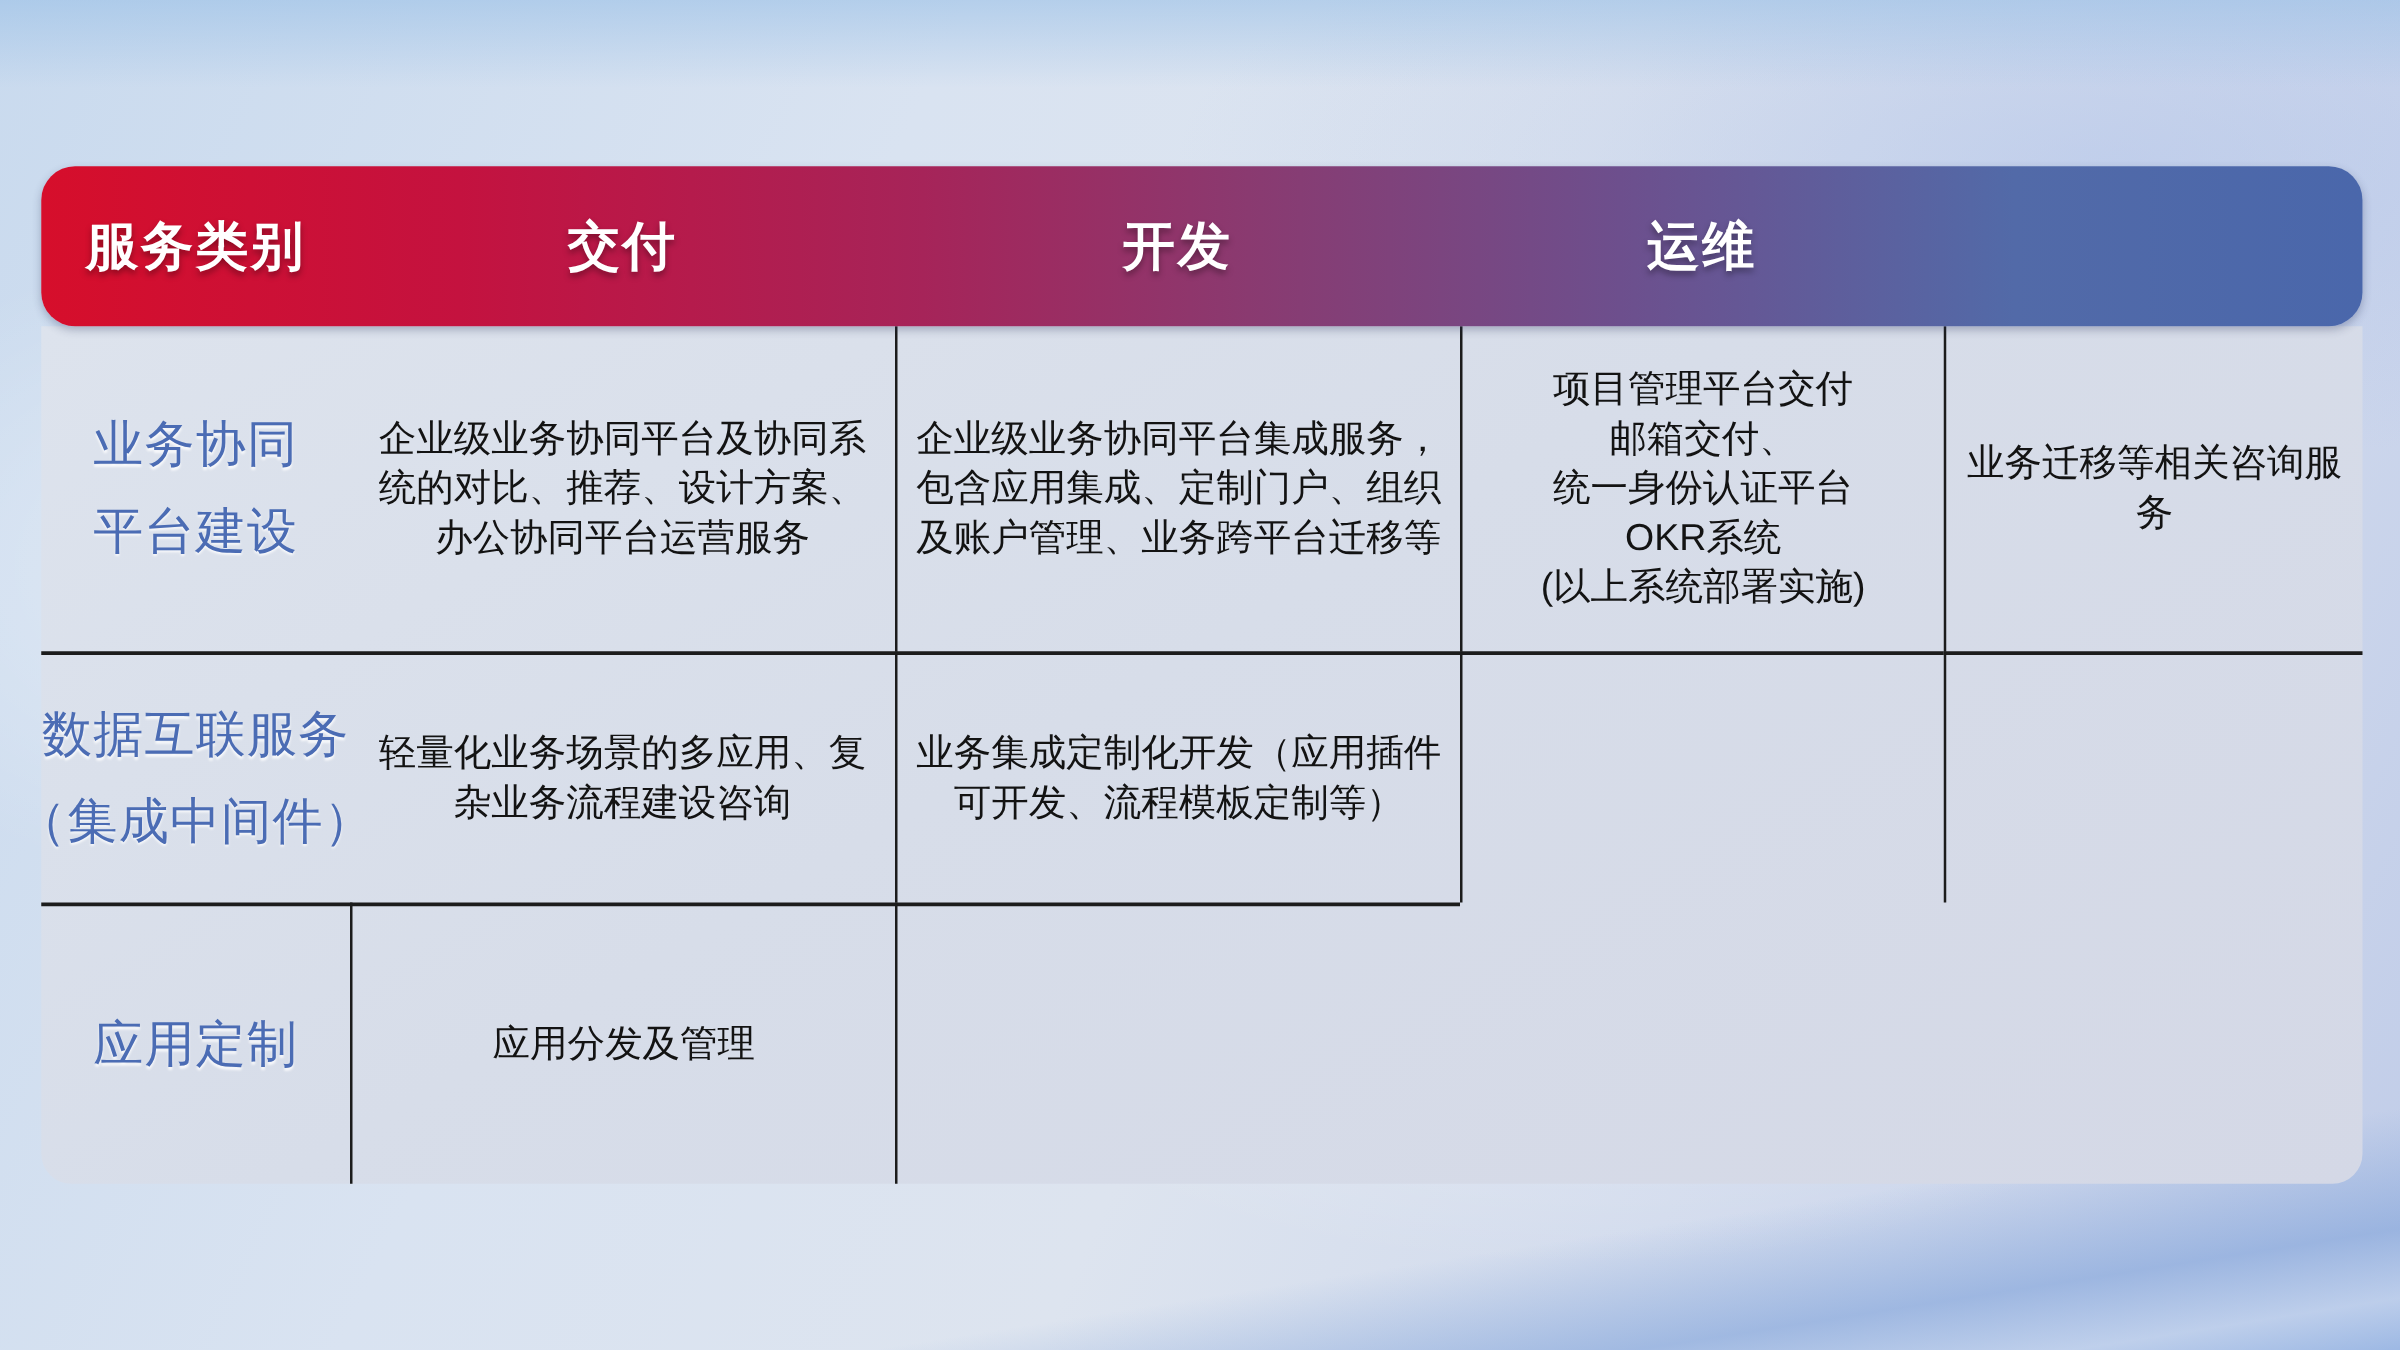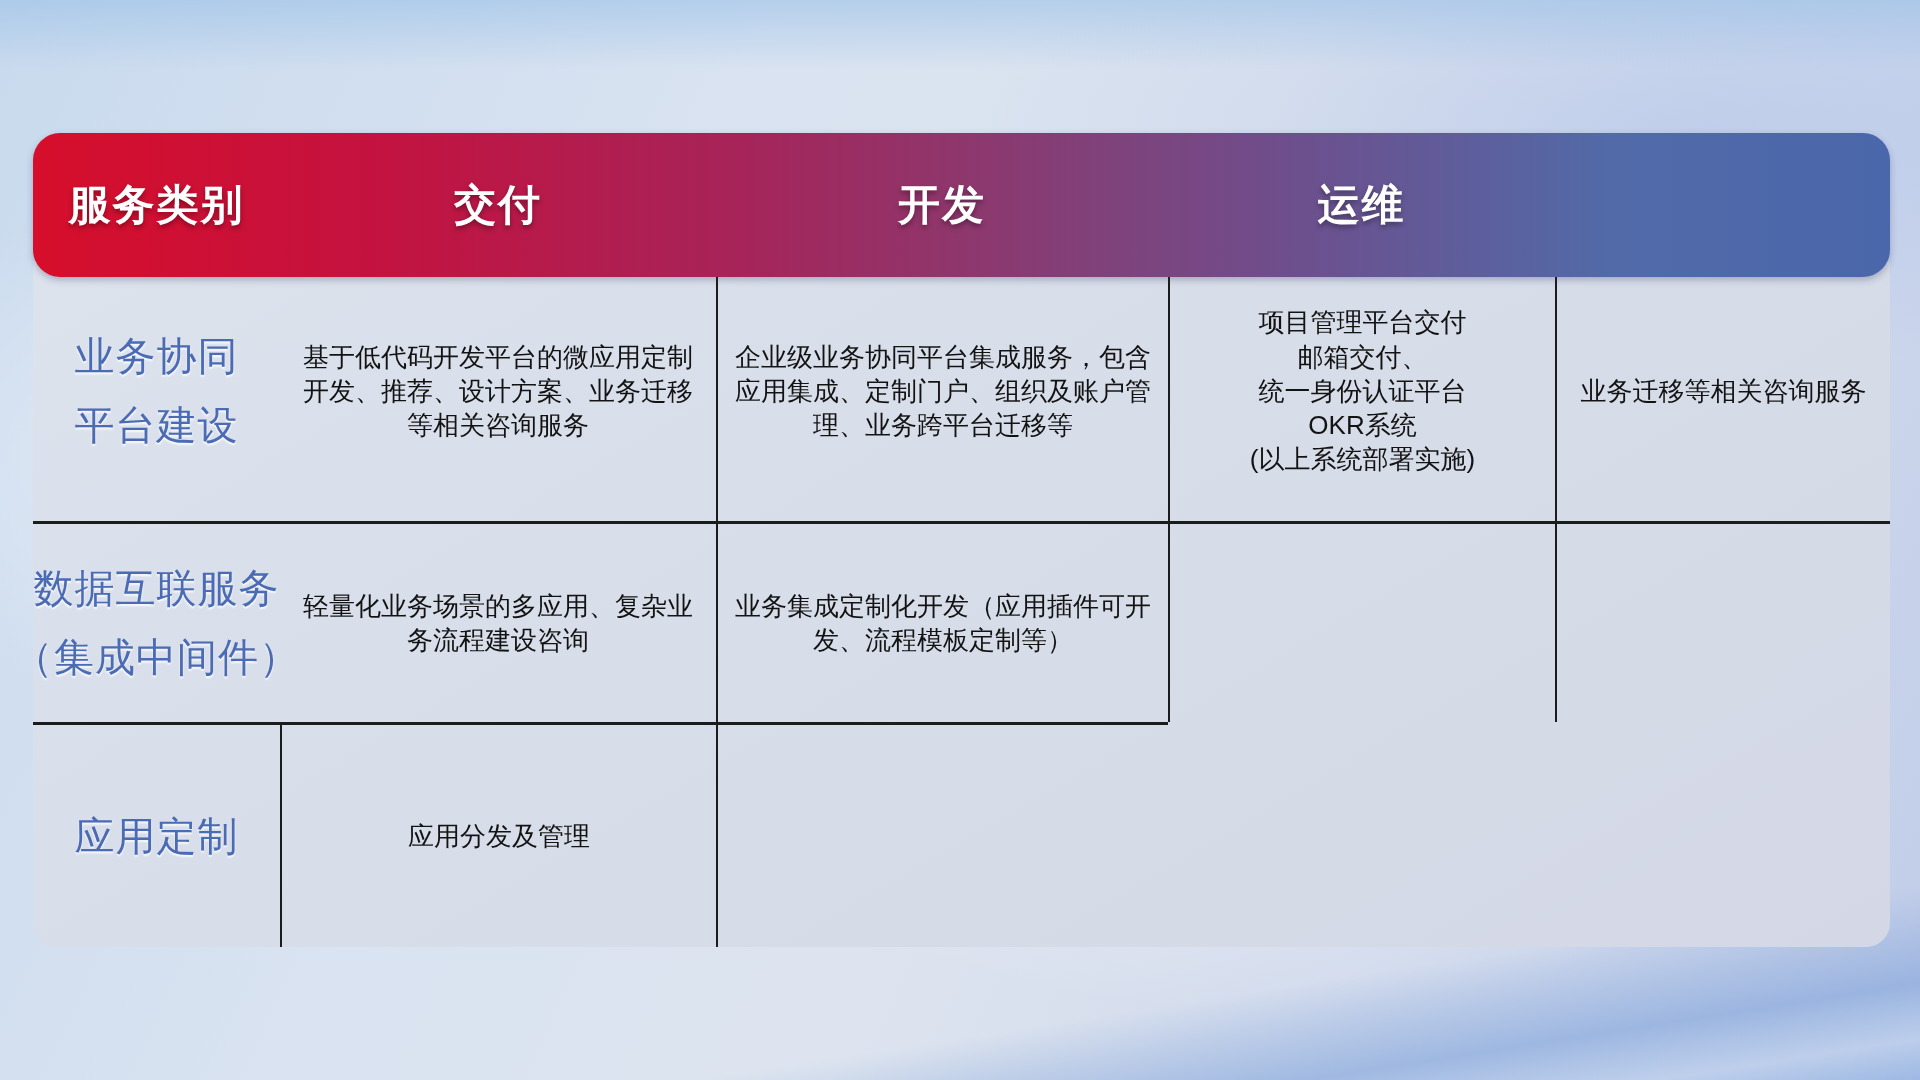--- a/index.html
+++ b/index.html
@@ -25,21 +25,21 @@
     left: 33px;
     top: 133px;
     width: 1857px;
     height: 814px;
   }
 
   .thead {
     position: absolute;
     left: 0; top: 0;
     width: 100%;
-    height: 144px;
+    height: 128px;
     border-radius: 27px;
     background: linear-gradient(90deg,
       #d60e2b 0%, #c4123f 18%, #a62459 38%,
       #8a3a70 52%, #6d4f8d 68%, #526aa8 85%, #4a67ab 100%);
     box-shadow: 0 3px 7px rgba(40, 50, 90, 0.30);
     display: grid;
     grid-template-columns: 247px 436px 452px 387px 335px;
     align-items: center;
     z-index: 2;
   }
@@ -66,21 +66,21 @@
     grid-template-rows: 260px 201px 225px;
     z-index: 1;
   }
 
   .cell {
     display: flex;
     align-items: center;
     justify-content: center;
     text-align: center;
     padding: 0 14px;
-    font-size: 26px;
+    font-size: 30px;
     line-height: 1.32;
     color: #131313;
     white-space: pre-line;
   }
 
   .cat {
     font-size: 40px;
     font-weight: normal;
     color: #4b6cb4;
     line-height: 1.72;
@@ -103,21 +103,21 @@
       <div class="hcell">服务类别</div>
       <div class="hcell">交付</div>
       <div class="hcell">开发</div>
       <div class="hcell">运维</div>
     </div>
 
     <div class="tbody">
 
       <div class="cell cat">业务协同
 平台建设</div>
-      <div class="cell">基于低代码开发平台的微应用定制开发、推荐、设计方案、业务迁移等相关咨询服务</div>
+      <div class="cell">企业级业务协同平台及协同系统的对比、推荐、设计方案、办公协同平台运营服务</div>
       <div class="cell vline">企业级业务协同平台集成服务，包含应用集成、定制门户、组织及账户管理、业务跨平台迁移等</div>
       <div class="cell vline">项目管理平台交付
 邮箱交付、
 统一身份认证平台
 OKR系统
 (以上系统部署实施)</div>
       <div class="cell vline">业务迁移等相关咨询服务</div>
 
       <div class="cell cat hline">数据互联服务
 （集成中间件）</div>

